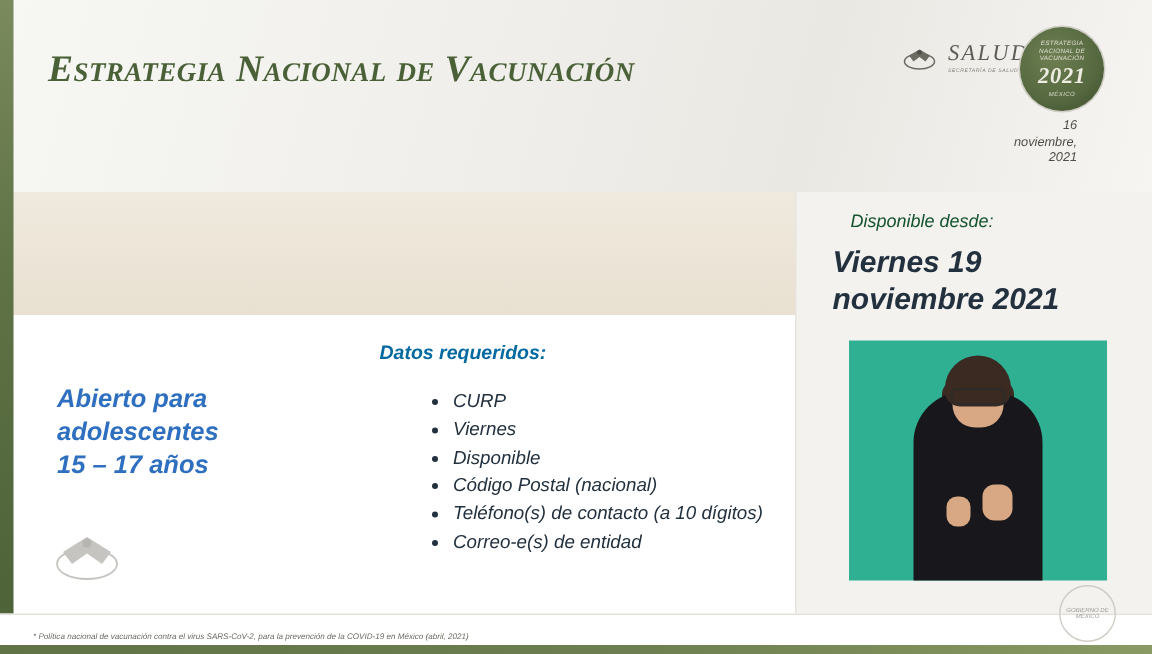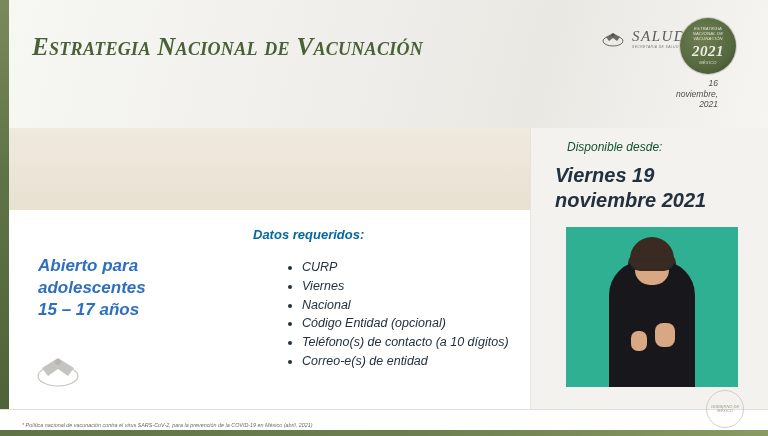--- a/index.html
+++ b/index.html
@@ -397,22 +397,22 @@
 
 
   <div class="abierto">Abierto para
 adolescentes
 15 – 17 años</div>
 
   <div class="datos-title">Datos requeridos:</div>
   <ul class="datos-list">
     <li>CURP</li>
     <li>Viernes</li>
-    <li>Nacional</li>
-    <li>Código Entidad (opcional)</li>
+    <li>Disponible</li>
+    <li>Código Postal (nacional)</li>
     <li>Teléfono(s) de contacto (a 10 dígitos)</li>
     <li>Correo-e(s) de entidad</li>
   </ul>
 
   <div class="disp-label">Disponible desde:</div>
   <div class="disp-date">Viernes 19
 noviembre 2021</div>
 
   <div class="video">
     <div class="v-hair2"></div>

